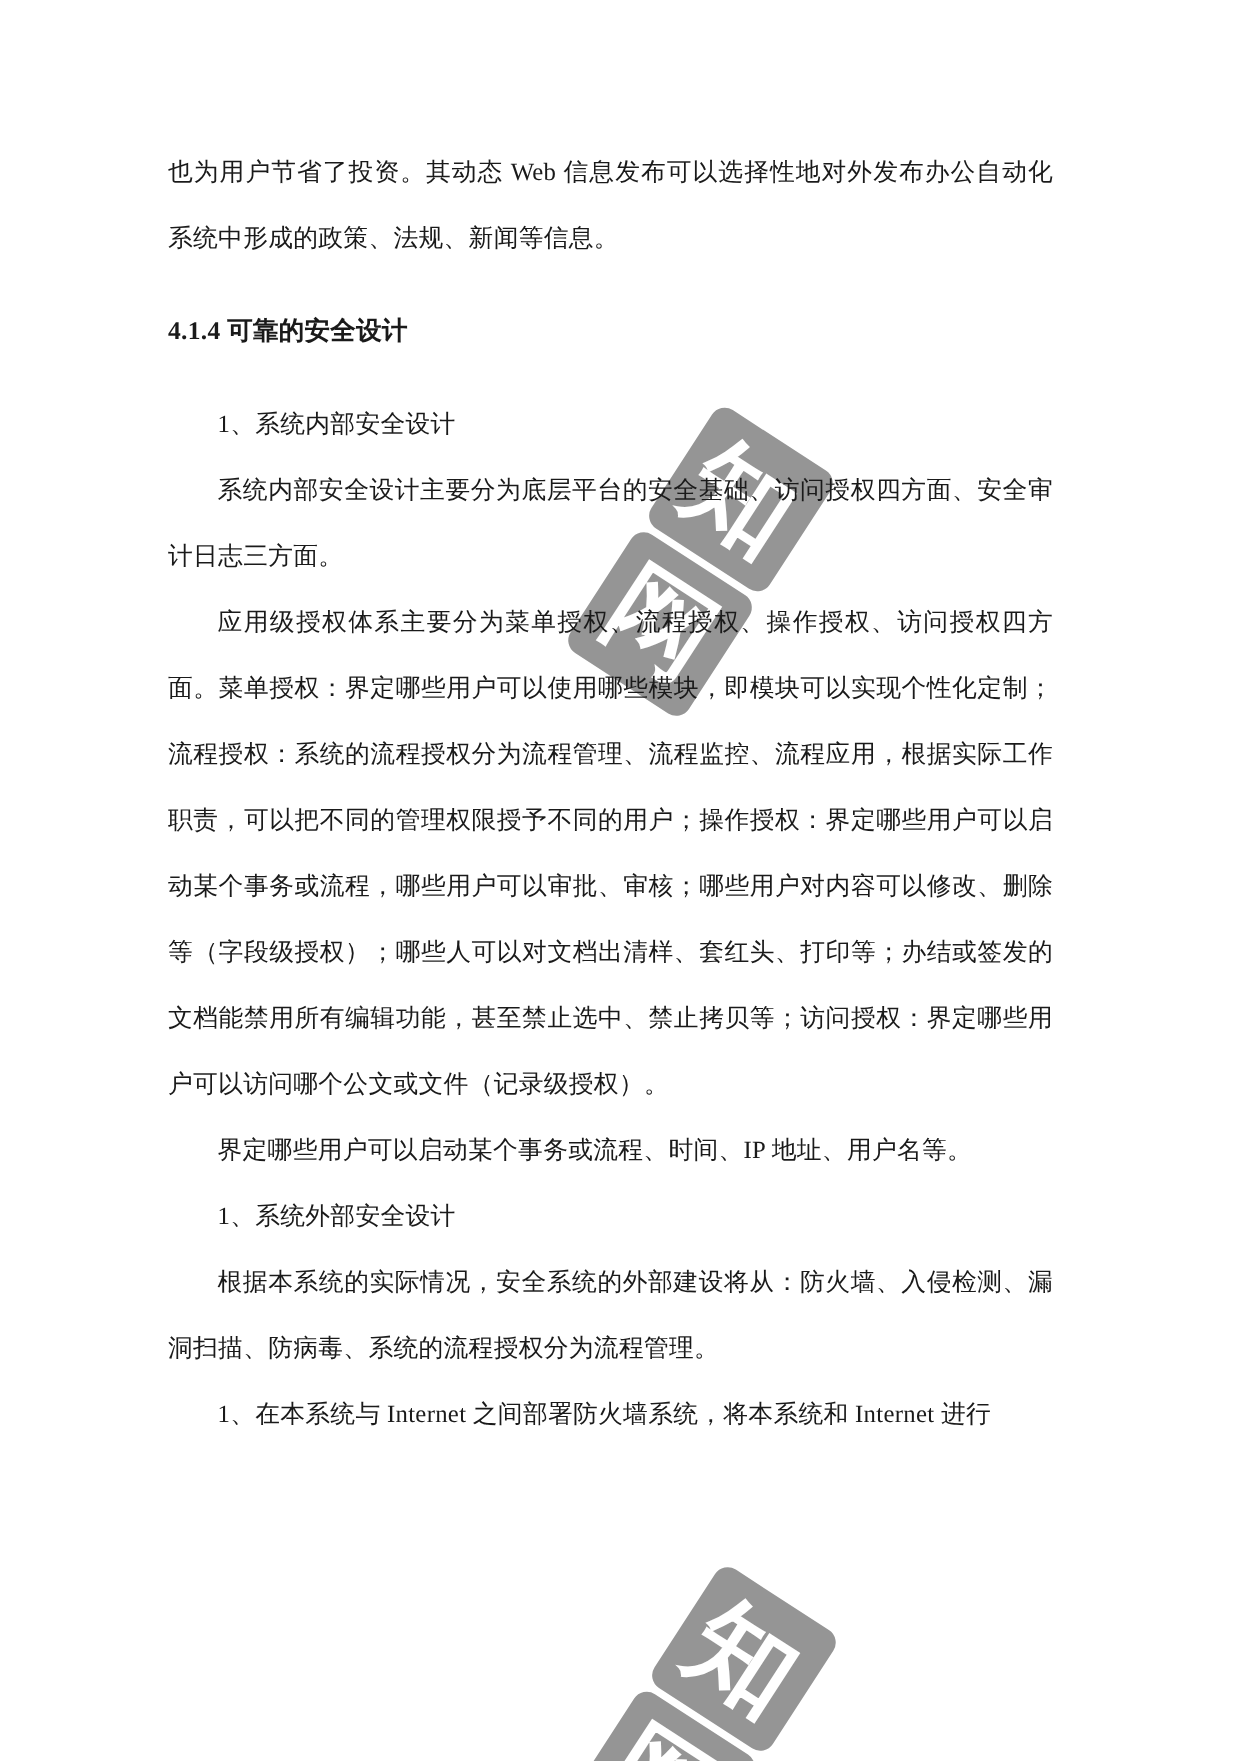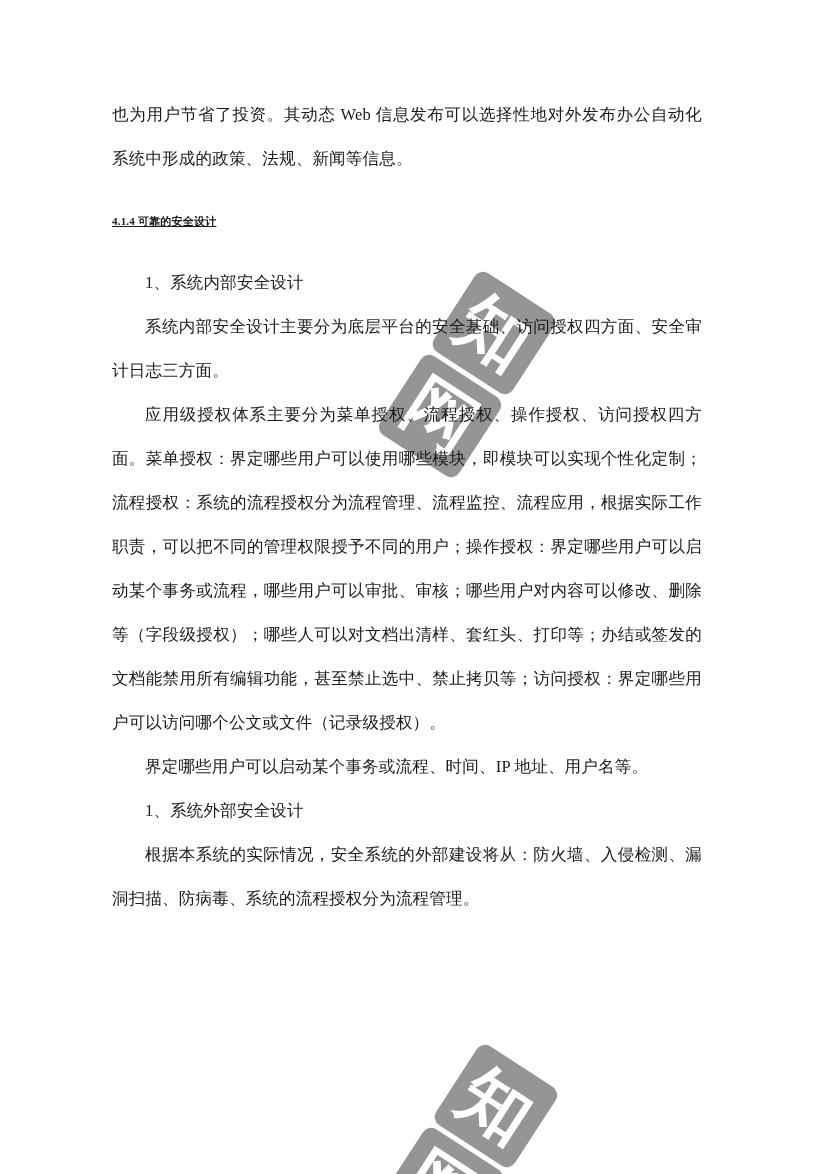--- a/index.html
+++ b/index.html
@@ -22,25 +22,24 @@
     z-index: 1;
   }
   .para {
     font-size: 16.5px;
     line-height: 44px;
     text-align: justify;
     letter-spacing: 0.2px;
   }
   .para.indent { text-indent: 2em; }
   .heading {
-    font-size: 11px;
+    font-size: 17px;
     line-height: 44px;
     margin: 18px 0;
     letter-spacing: 0.2px;
-    text-decoration: underline;
   }
   .watermark {
     position: absolute;
     z-index: 0;
     display: flex;
     flex-direction: column;
     gap: 5px;
     transform: rotate(33deg);
     opacity: 0.55;
   }
@@ -77,15 +76,16 @@
 
   <div class="content">
     <p class="para">也为用户节省了投资。其动态 Web 信息发布可以选择性地对外发布办公自动化系统中形成的政策、法规、新闻等信息。</p>
     <h3 class="heading">4.1.4 可靠的安全设计</h3>
     <p class="para indent">1、系统内部安全设计</p>
     <p class="para indent">系统内部安全设计主要分为底层平台的安全基础、访问授权四方面、安全审计日志三方面。</p>
     <p class="para indent">应用级授权体系主要分为菜单授权、流程授权、操作授权、访问授权四方面。菜单授权：界定哪些用户可以使用哪些模块，即模块可以实现个性化定制；流程授权：系统的流程授权分为流程管理、流程监控、流程应用，根据实际工作职责，可以把不同的管理权限授予不同的用户；操作授权：界定哪些用户可以启动某个事务或流程，哪些用户可以审批、审核；哪些用户对内容可以修改、删除等（字段级授权）；哪些人可以对文档出清样、套红头、打印等；办结或签发的文档能禁用所有编辑功能，甚至禁止选中、禁止拷贝等；访问授权：界定哪些用户可以访问哪个公文或文件（记录级授权）。</p>
     <p class="para indent">界定哪些用户可以启动某个事务或流程、时间、IP 地址、用户名等。</p>
     <p class="para indent">1、系统外部安全设计</p>
     <p class="para indent">根据本系统的实际情况，安全系统的外部建设将从：防火墙、入侵检测、漏洞扫描、防病毒、系统的流程授权分为流程管理。</p>
+    <p class="para indent">1、在本系统与 Internet 之间部署防火墙系统，将本系统和 Internet 进行</p>
   </div>
 
 </div>
 
 </body></html>

